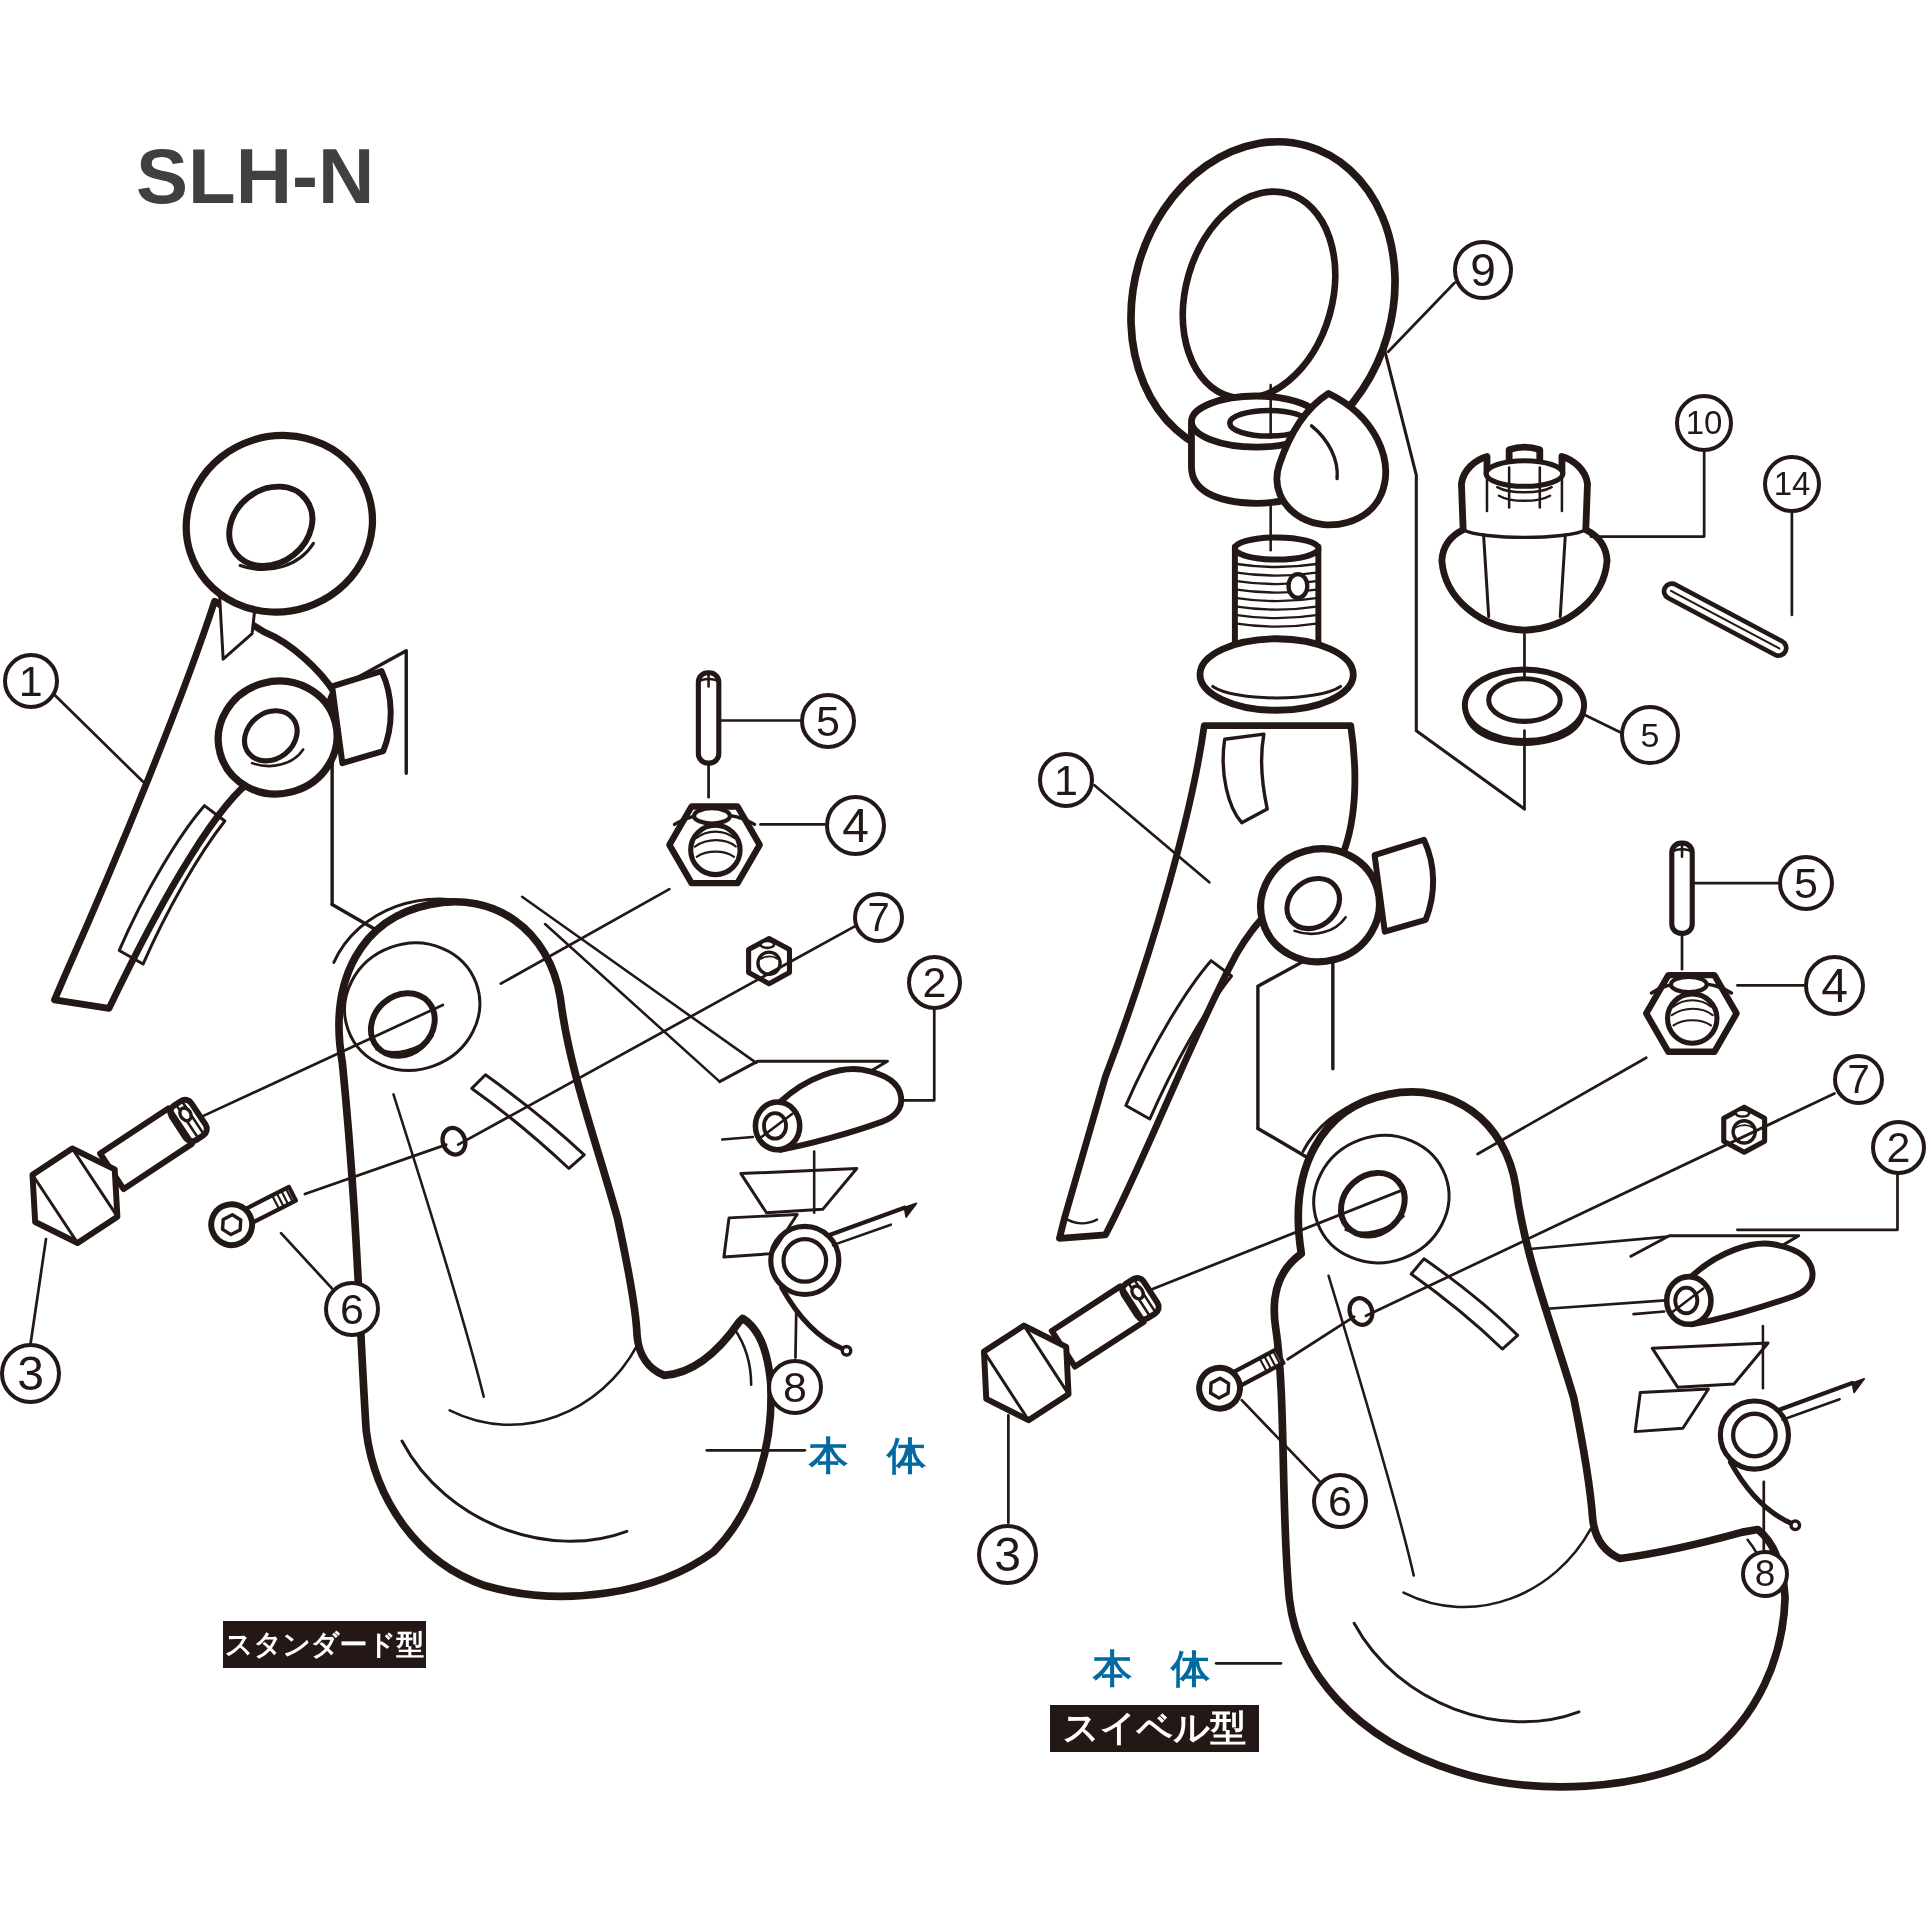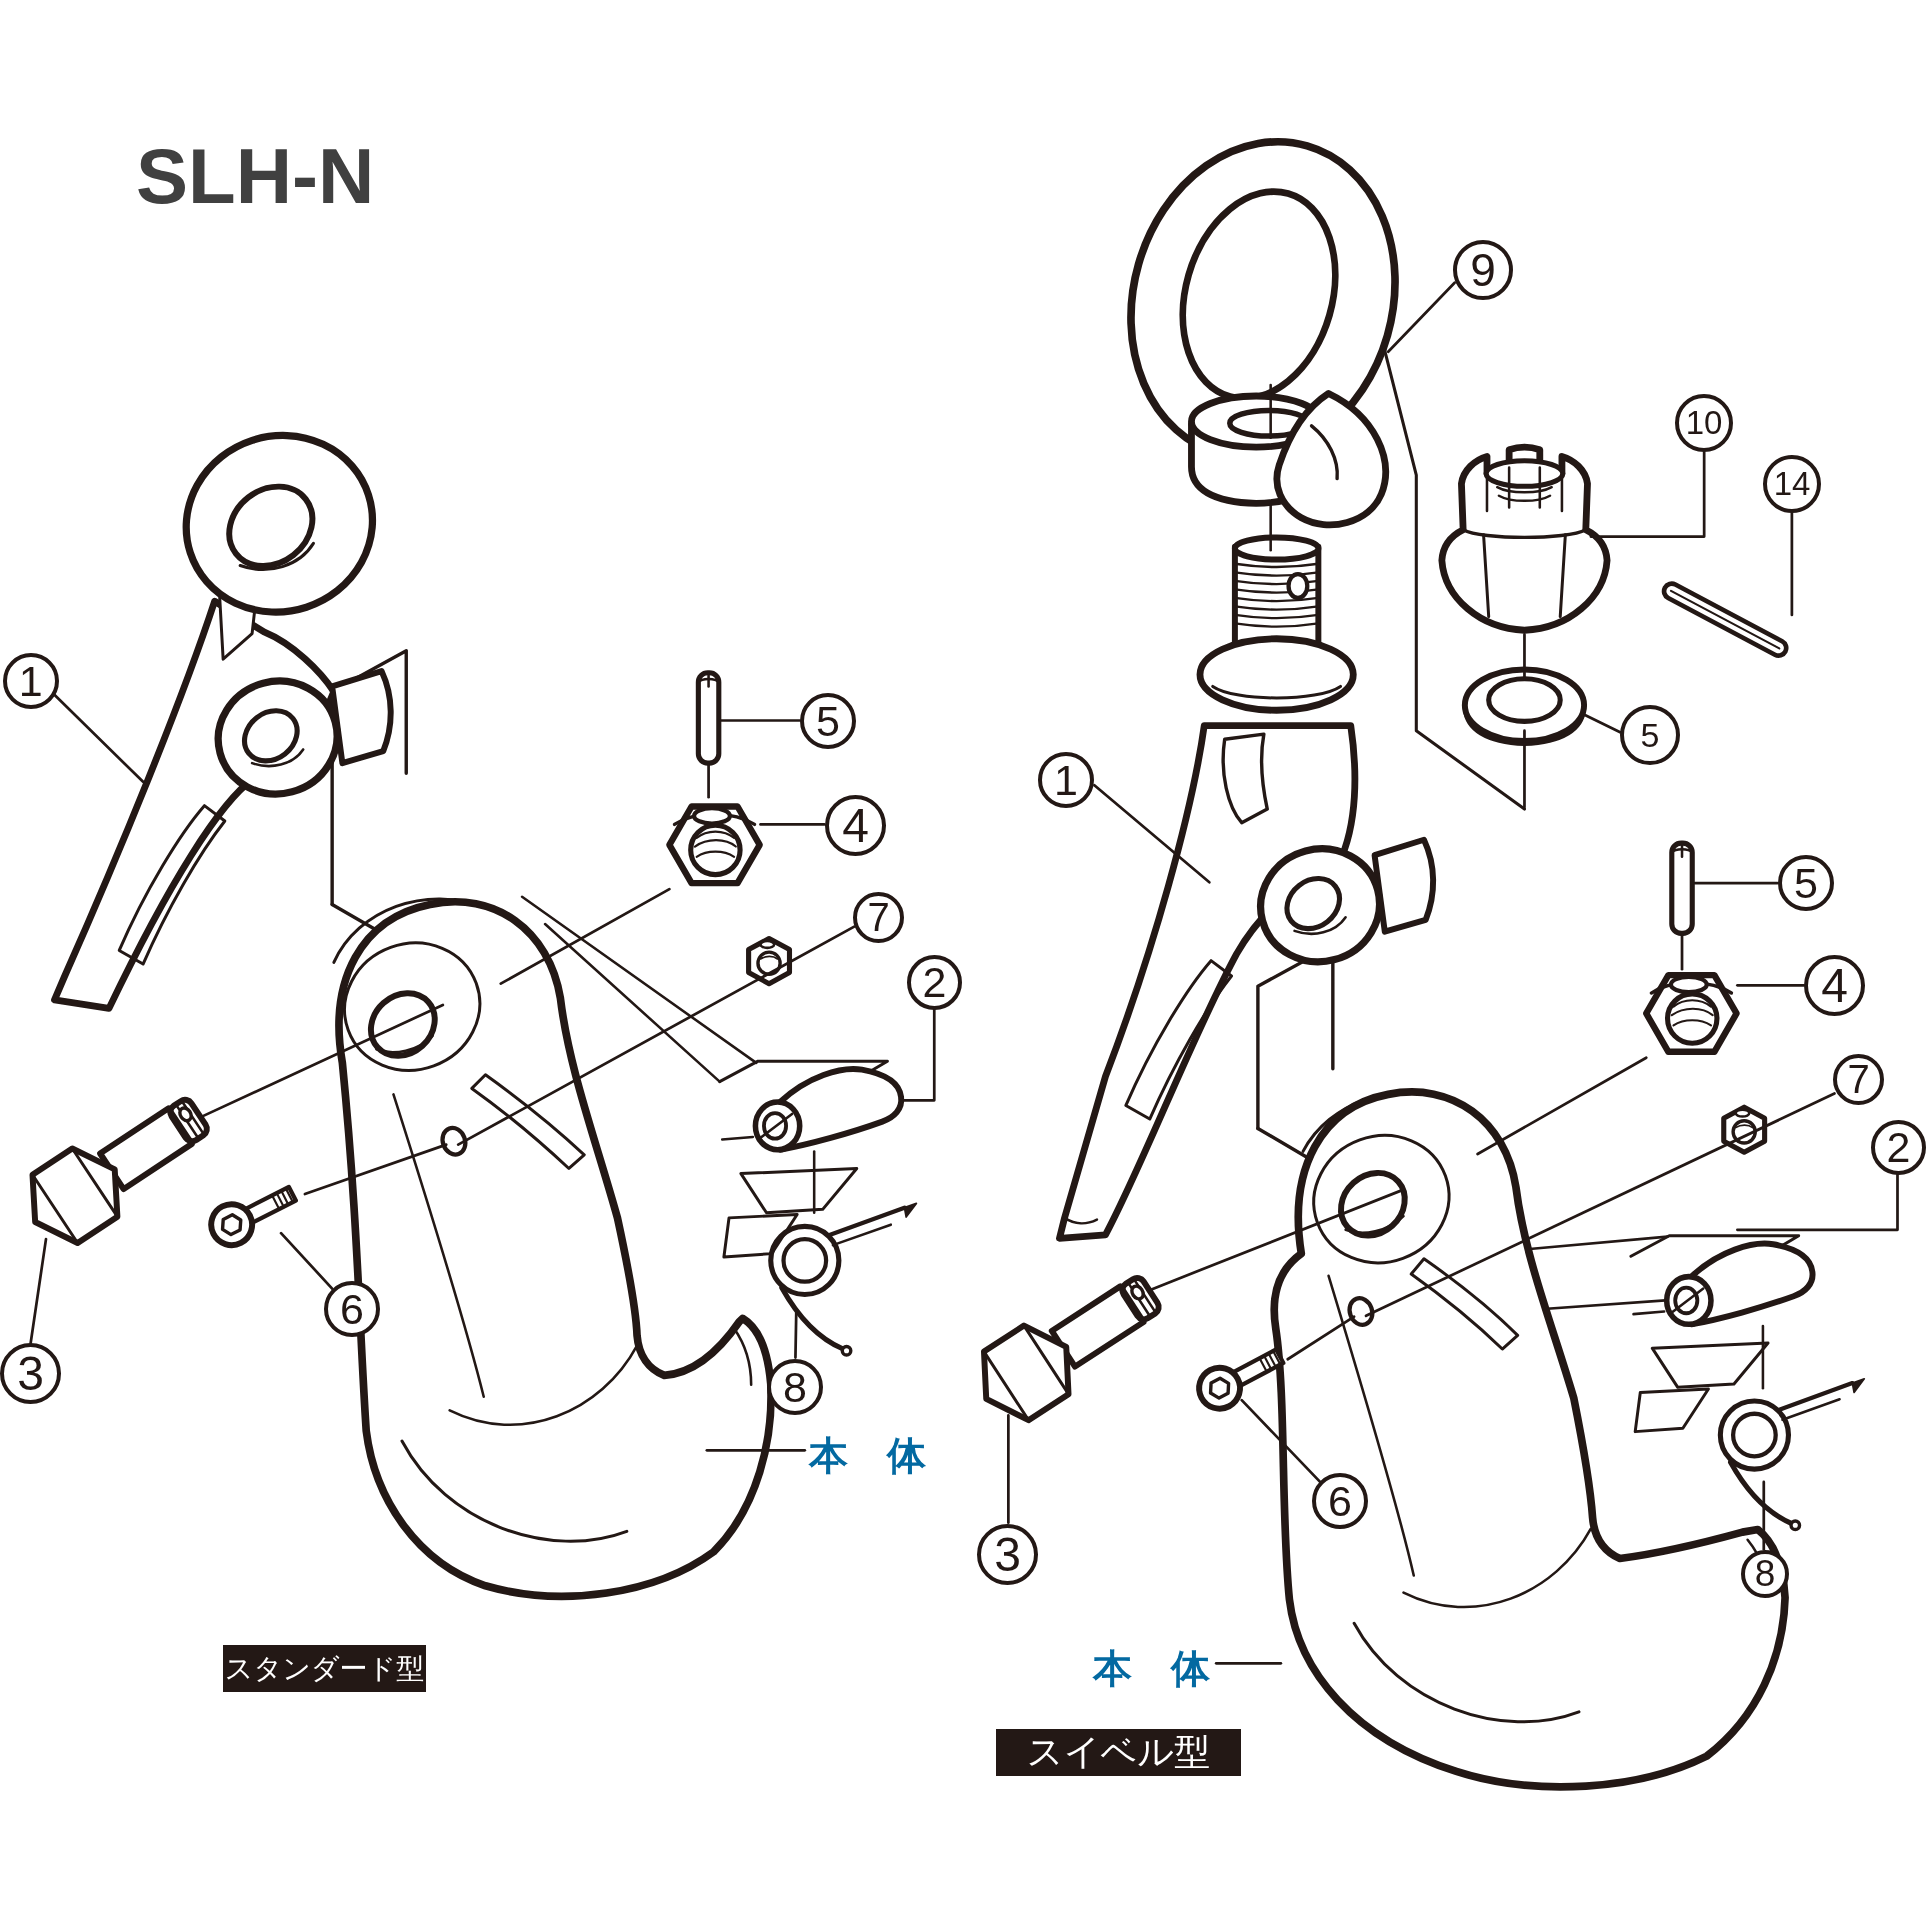--- a/index.html
+++ b/index.html
@@ -5,24 +5,24 @@
   html,body{margin:0;padding:0;background:#ffffff;}
   body{width:1929px;height:1929px;position:relative;overflow:hidden;
        font-family:"Liberation Sans","DejaVu Sans",sans-serif;color:#231815;}
   .stage{position:absolute;left:0;top:0;width:1929px;height:1929px;}
   svg.art{position:absolute;left:0;top:0;}
   .title{position:absolute;left:136px;top:136px;font-size:78px;font-weight:bold;
          line-height:1.05;letter-spacing:0px;color:#404040;}
   .body-label{position:absolute;font-size:39px;font-weight:bold;color:#0369a1;white-space:nowrap;}
   .body-label.left{left:809px;top:1429px;}
   .body-label.right{left:1093px;top:1642px;}
-  .type-tag{position:absolute;background:#231815;color:#ffffff;font-weight:normal;
-            display:flex;align-items:center;justify-content:center;white-space:nowrap;margin-top:24px;}
+  .type-tag{position:absolute;background:#231815;color:#ffffff;font-weight:bold;
+            display:flex;align-items:center;justify-content:center;white-space:nowrap;}
   .type-tag.standard{left:223px;top:1621px;width:203px;height:47px;font-size:28px;}
-  .type-tag.swivel{left:996px;top:1705px;width:245px;height:47px;font-size:36px;}
+  .type-tag.swivel{left:1050px;top:1705px;width:209px;height:47px;font-size:36px;}
   .bubble{position:absolute;border:4.3px solid #231815;border-radius:50%;background:#ffffff;
           display:flex;align-items:center;justify-content:center;color:#231815;
           box-sizing:border-box;font-weight:normal;}
 </style>
 </head>
 <body>
 
 <div class="stage">
 
 <svg class="art" width="1929" height="1929" viewBox="0 0 2265 2265" fill="none" stroke="#231815" stroke-linecap="round" stroke-linejoin="round">

